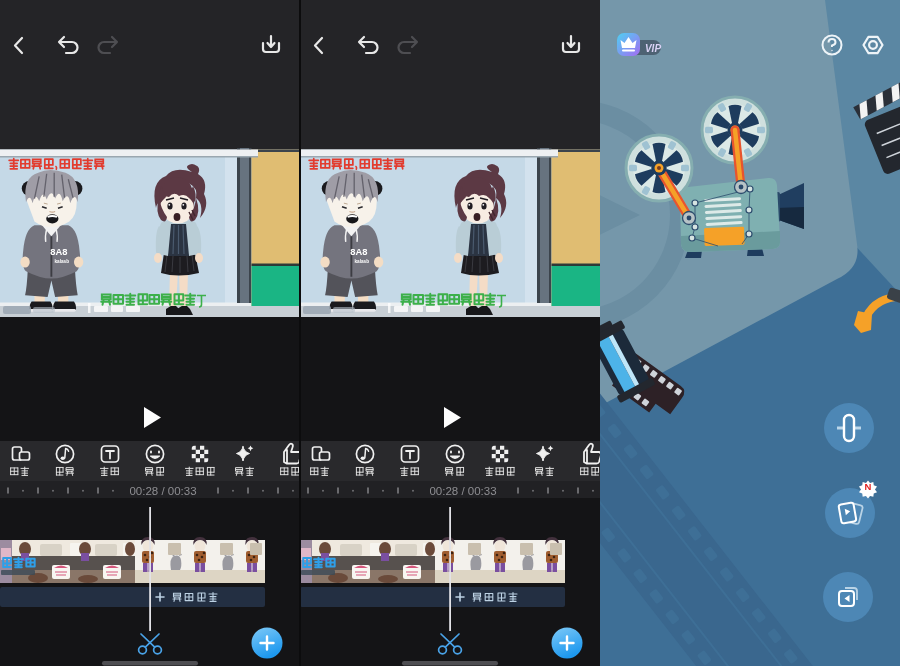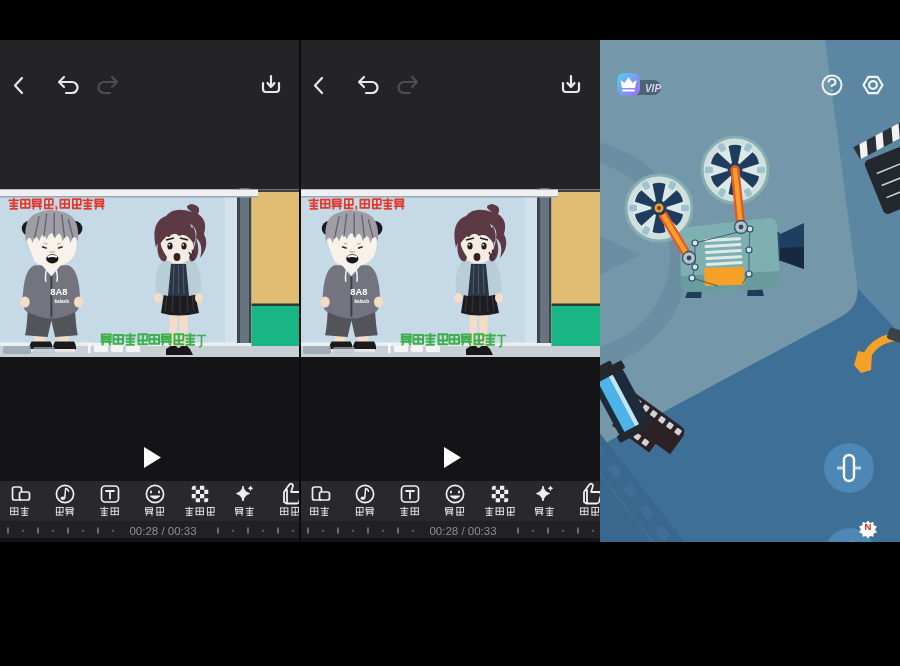--- a/index.html
+++ b/index.html
@@ -1,15 +1,15 @@
 <!DOCTYPE html>
 <html><head><meta charset="utf-8">
 <style>
   html,body{margin:0;padding:0;background:#000;}
-  #stage{position:relative;width:900px;height:502px;overflow:hidden;font-family:"Liberation Sans",sans-serif;margin-top:40px;}
+  #stage{position:relative;width:900px;height:666px;overflow:hidden;font-family:"Liberation Sans",sans-serif;}
   .abs{position:absolute;}
 </style></head>
 <body>
 <div id="stage">
 <svg class="abs" style="left:0;top:0" width="900" height="666" viewBox="0 0 900 666">
 <defs>
 
   <linearGradient id="plusg" x1="0" y1="0" x2="0.4" y2="1">
     <stop offset="0" stop-color="#7ecaf8"></stop>
           <stop offset="1" stop-color="#1d98ef"></stop>

